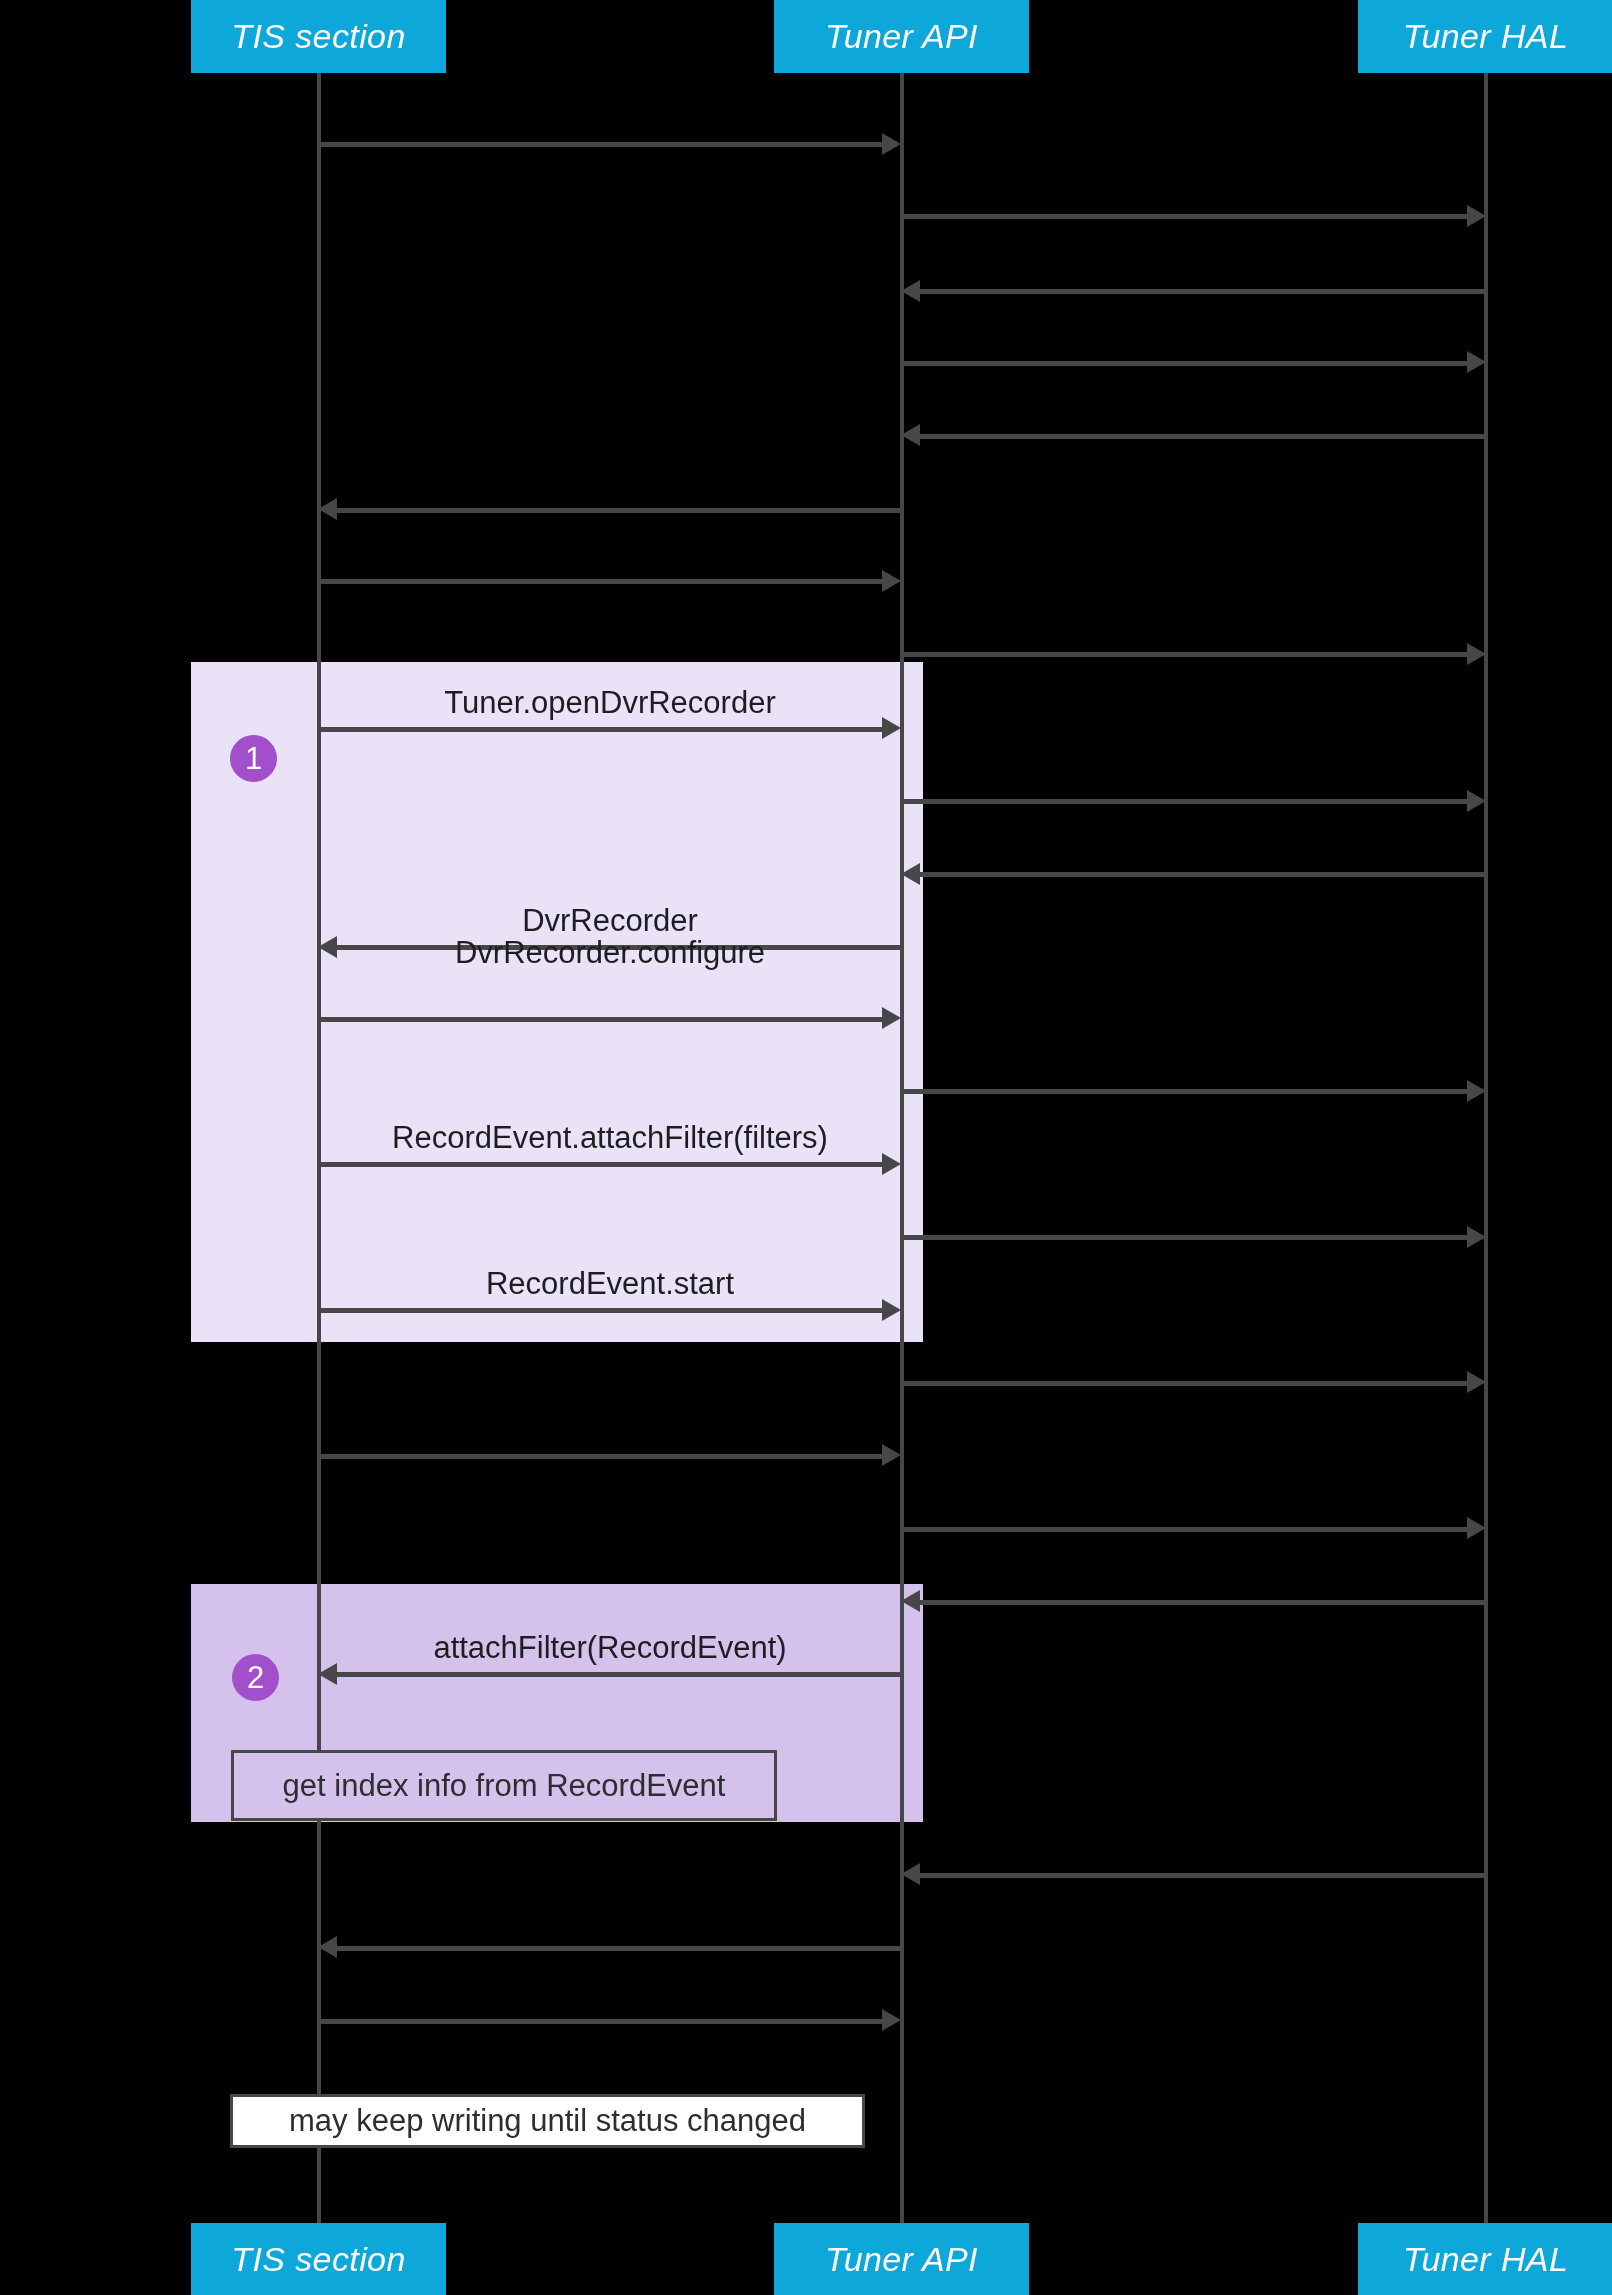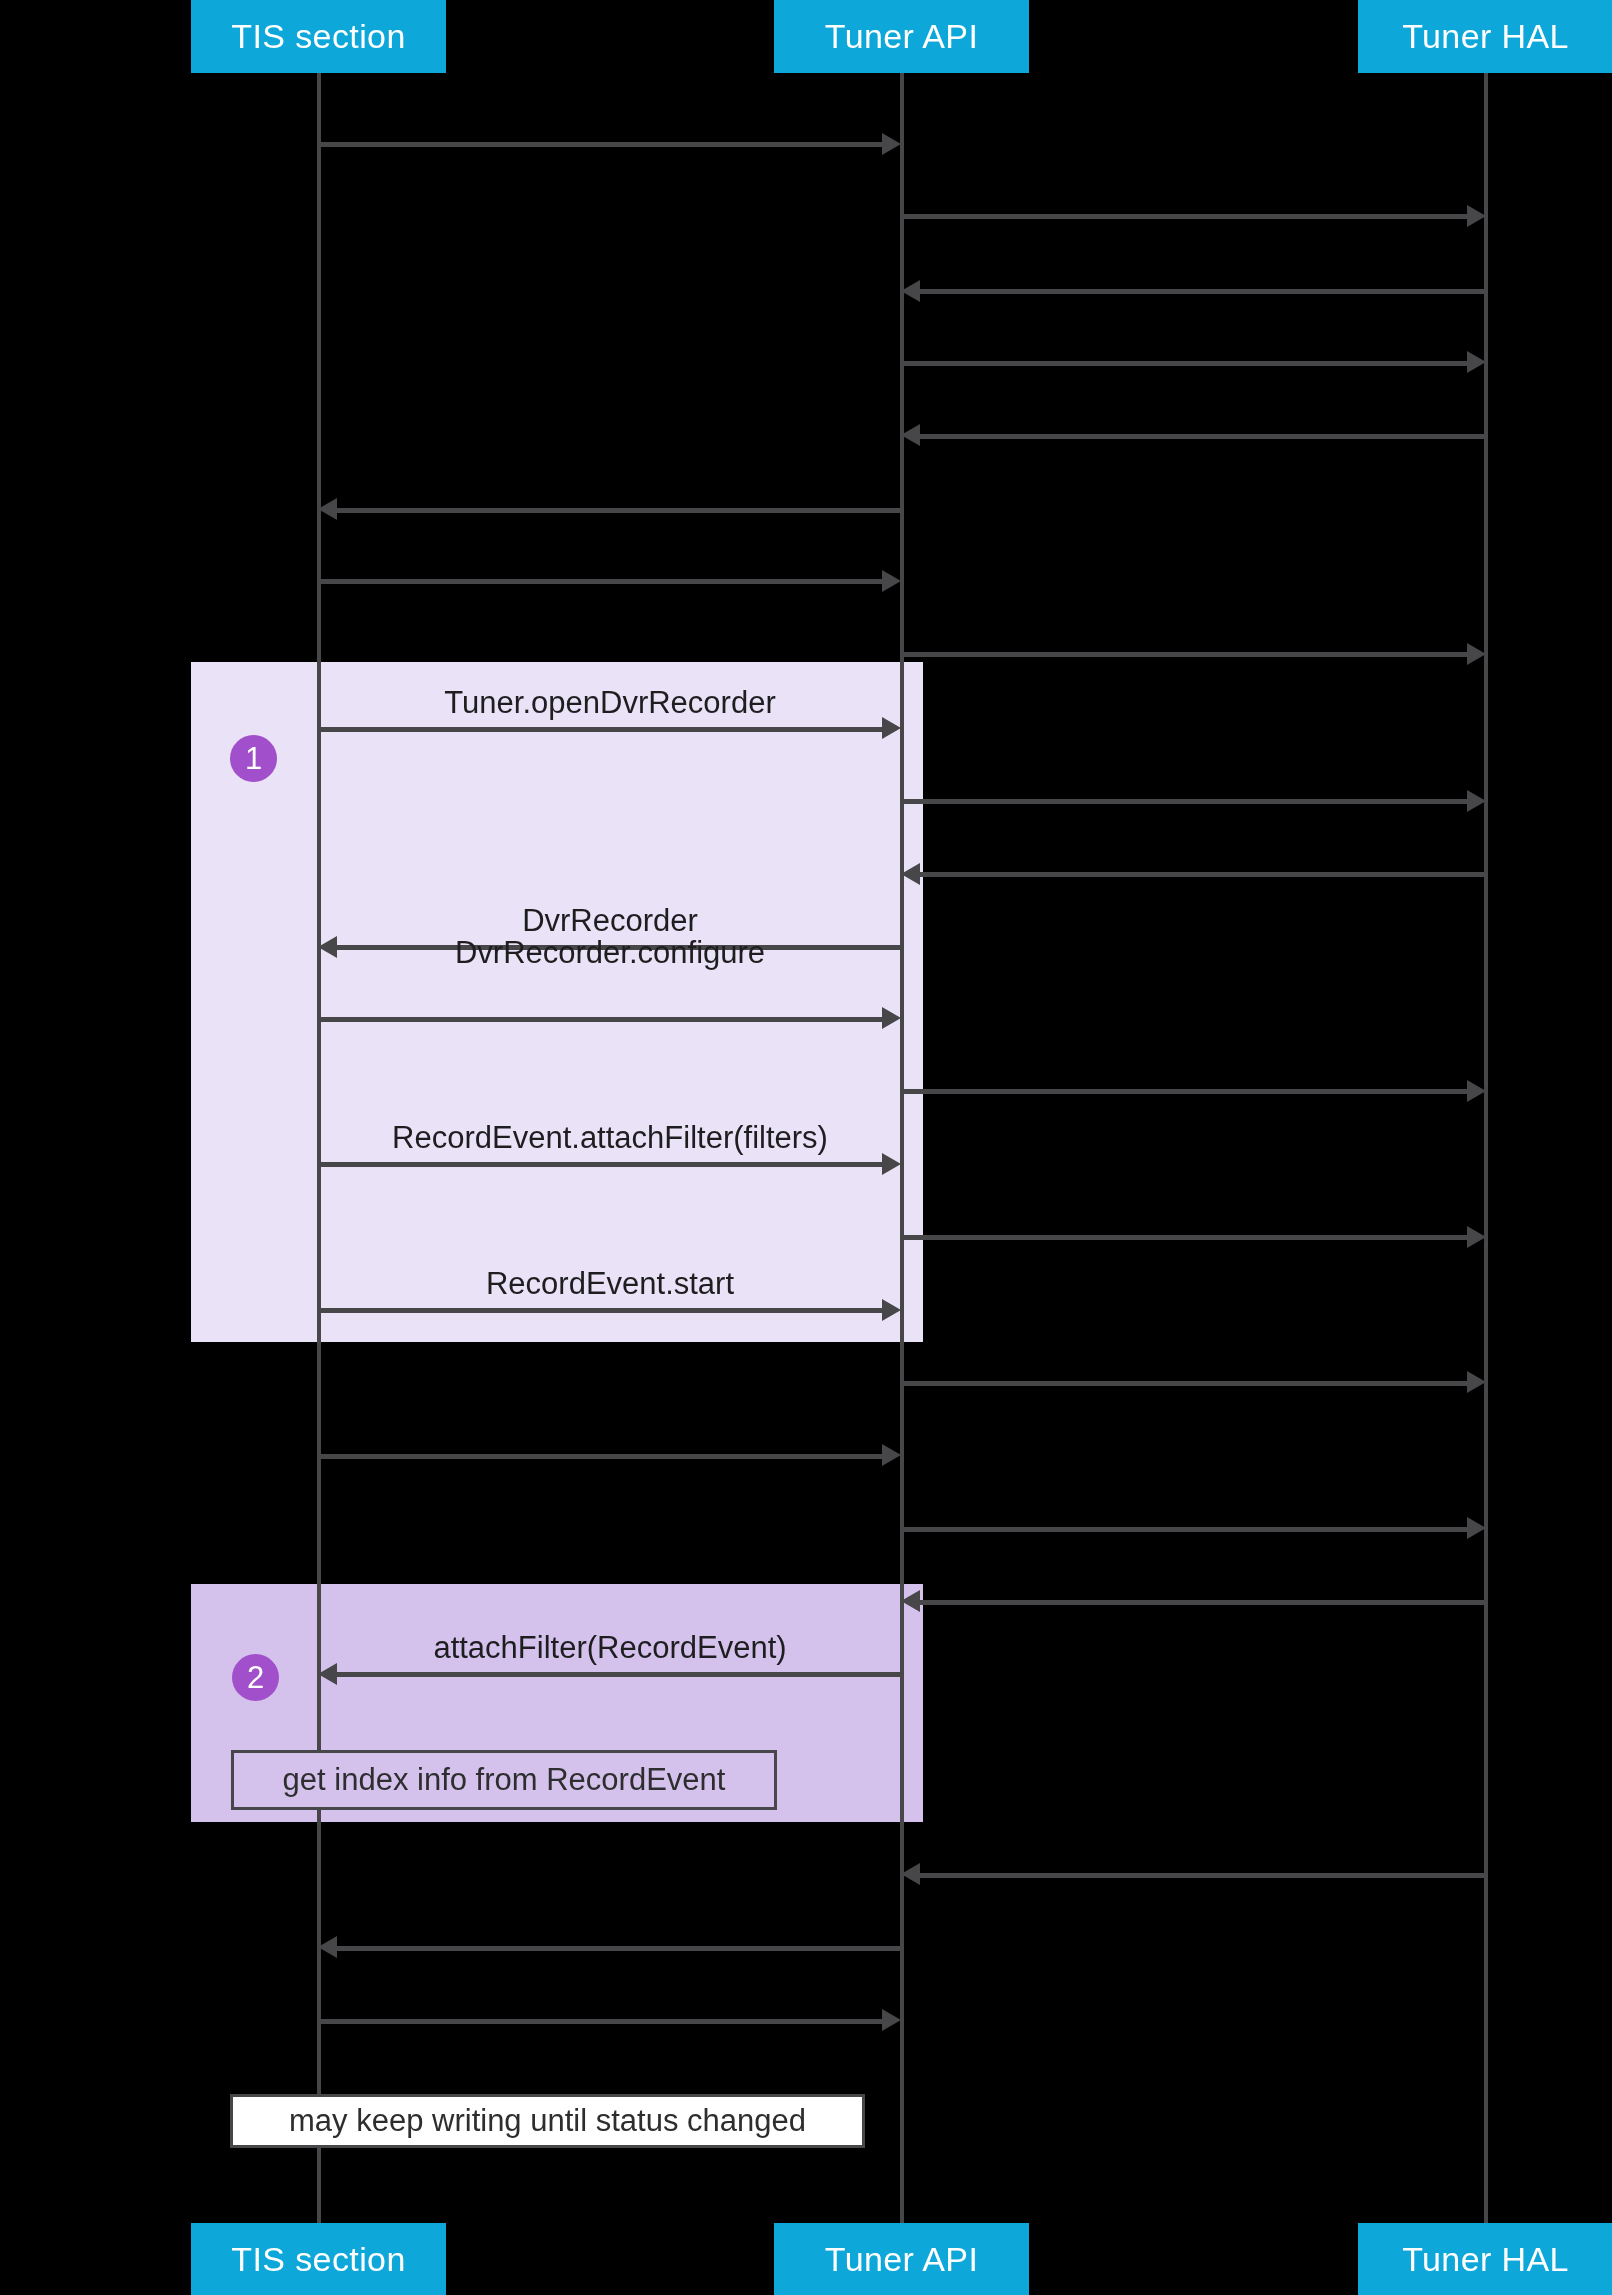--- a/index.html
+++ b/index.html
@@ -2,21 +2,21 @@
 <html style="font-size:11.7px"><head>
 <meta charset="utf-8">
 <style>
   html,body{margin:0;padding:0;background:#000;}
   body{width:1613px;height:2295px;position:relative;overflow:hidden;
        font-family:"Liberation Sans", sans-serif;}
   #diagram{position:absolute;left:0;top:0;width:1613px;height:2295px;background:#000;}
 
   .participant{position:absolute;width:255px;height:73px;display:flex;
        align-items:center;justify-content:center;color:#fff;font-size:34px;
-       letter-spacing:0.4px;}
+       letter-spacing:0.4px;font-style:italic;}
   .lifeline{position:absolute;width:3.6px;}
   .region{position:absolute;}
   .msg-line{position:absolute;height:5.1px;}
   .msg-head{position:absolute;width:0;height:0;border-top:11.7px solid transparent;
        border-bottom:11.7px solid transparent;}
   .msg-label{position:absolute;transform:translateX(-50%);white-space:nowrap;
        font-size:31px;color:#1e1e20;line-height:38px;}
   .note{position:absolute;box-sizing:border-box;border:3.6px solid #47474a;
        display:flex;align-items:center;justify-content:center;
        font-size:31px;color:#2e2e30;white-space:nowrap;}
@@ -100,18 +100,18 @@
     <div class="msg-head" style="top: 1590px; left: 901px; border-right: 19px solid rgb(71, 71, 74);"></div>
     <div class="msg-line" style="left: 318px; top: 1672px; width: 565px; background: rgb(71, 71, 74); margin-left: 17.5px;"></div>
     <div class="msg-head" style="top: 1663px; left: 318px; border-right: 19px solid rgb(71, 71, 74);"></div>
     <div class="msg-label" style="left: 610px; top: 1629px; color: rgb(30, 30, 32);">attachFilter(RecordEvent)</div>
     <div class="msg-line" style="left: 901px; top: 1873px; width: 567px; background: rgb(71, 71, 74); margin-left: 17.5px;"></div>
     <div class="msg-head" style="top: 1863px; left: 901px; border-right: 19px solid rgb(71, 71, 74);"></div>
     <div class="msg-line" style="left: 318px; top: 1946px; width: 565px; background: rgb(71, 71, 74); margin-left: 17.5px;"></div>
     <div class="msg-head" style="top: 1936px; left: 318px; border-right: 19px solid rgb(71, 71, 74);"></div>
     <div class="msg-line" style="left: 318px; top: 2019px; width: 565px; background: rgb(71, 71, 74); margin-left: 0px;"></div>
     <div class="msg-head" style="top: 2009px; left: 882px; border-left: 19px solid rgb(71, 71, 74);"></div>
-    <div class="note" style="left: 231px; top: 1750px; width: 546px; height: 60px; background: rgb(212, 194, 236);">get index info from RecordEvent</div>
+    <div class="note" style="left: 231px; top: 1750px; width: 546px; height: 71px; background: rgb(212, 194, 236);">get index info from RecordEvent</div>
     <div class="note" style="left: 230px; top: 2094px; width: 635px; height: 54px; background: rgb(255, 255, 255);">may keep writing until status changed</div>
     <div class="badge" style="left: 230px; top: 735px; background: rgb(162, 79, 204);">1</div>
     <div class="badge" style="left: 232px; top: 1654px; background: rgb(162, 79, 204);">2</div>
   </div>
 
 
 </body></html>

